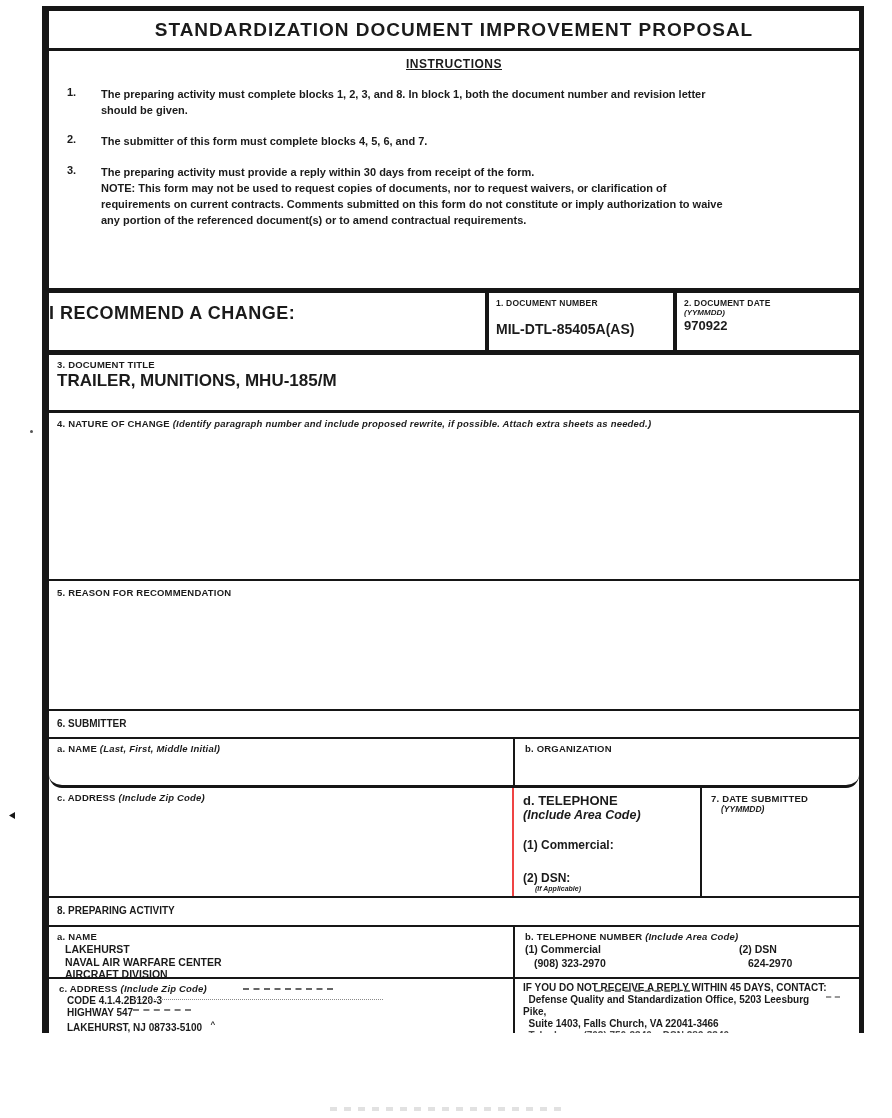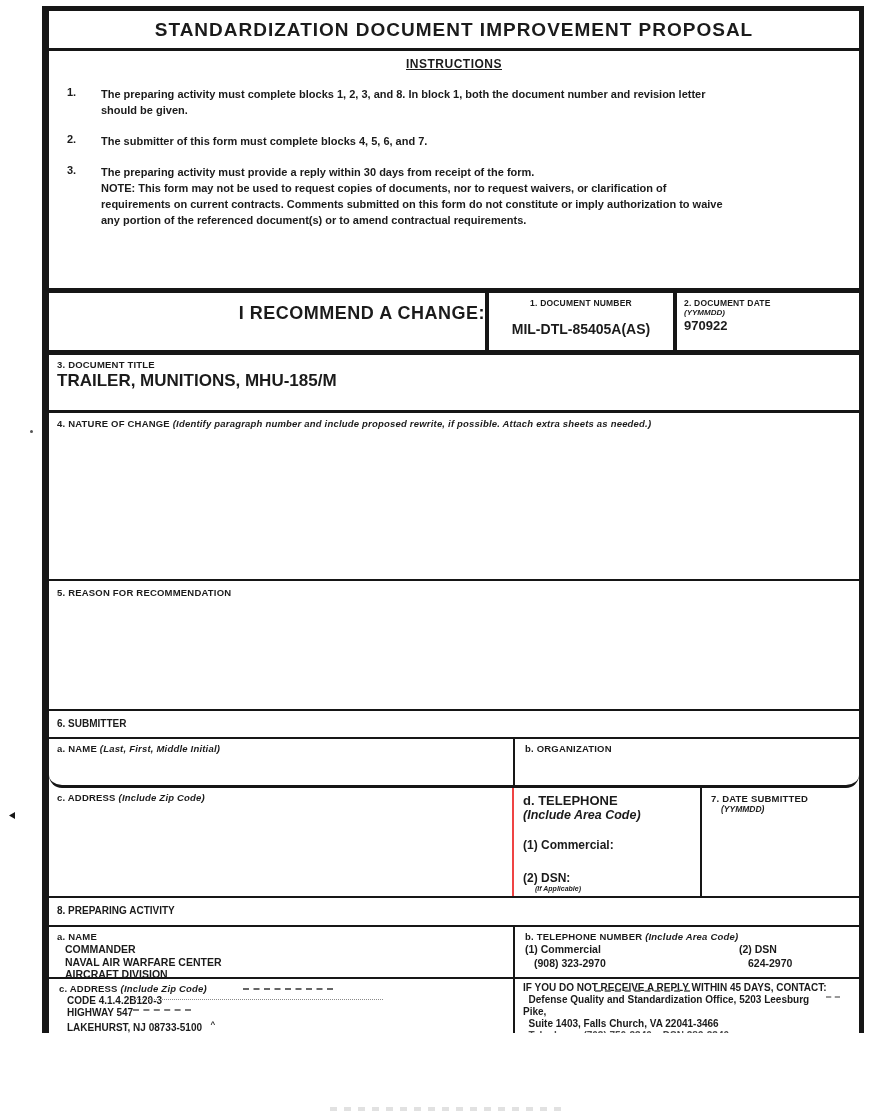--- a/index.html
+++ b/index.html
@@ -14,22 +14,22 @@
   .title-box { height:40px; border-bottom:3px solid #161616; text-align:center;
     padding-top:8px; font-size:19px; letter-spacing:1px; }
 
   .instructions { height:242px; border-bottom:5px solid #161616; padding-top:6px; }
   .instructions .heading { text-align:center; font-size:12px; text-decoration:underline; letter-spacing:0.5px; }
   .instr-item { display:flex; margin-top:15px; padding-left:18px; padding-right:22px; }
   .instr-item .num { width:34px; flex:0 0 34px; font-size:11px; }
   .instr-item .txt { flex:1; font-size:11px; line-height:16px; white-space:pre-line; }
 
   .recommend-row { height:62px; border-bottom:5px solid #161616; display:flex; }
-  .rec-cell-main { flex:1; text-align:right; padding-top:10px; font-size:18px; letter-spacing:0.5px; }
-  .rec-cell-num { width:188px; border-left:4px solid #161616; padding:5px 7px;text-align:center; }
+  .rec-cell-main { flex:1; text-align:left; padding-top:10px; font-size:18px; letter-spacing:0.5px; }
+  .rec-cell-num { width:188px; border-left:4px solid #161616; padding:5px 7px; }
   .rec-cell-date { width:186px; border-left:4px solid #161616; padding:5px 7px; }
   .lbl-sm { font-size:8.5px; letter-spacing:0.2px; }
   .lbl-hint { font-size:8px; font-style:italic; }
   .doc-num-val { font-size:14px; margin-top:13px; }
   .doc-date-val { font-size:13px; margin-top:1px; }
 
   .block3 { height:58px; border-bottom:3px solid #161616; padding:4px 0 0 8px; }
   .block3 .val { font-size:17px; margin-top:1px; }
 
   .block4 { height:168px; border-bottom:2px solid #161616; padding:5px 0 0 8px; }
@@ -169,21 +169,21 @@
         <div class="date7-hint">(YYMMDD)</div>
       </div>
     </div>
 
     <div class="band8">8.  PREPARING ACTIVITY</div>
 
     <div class="row-ab8">
       <div class="cell-a">
         <div class="lbl-med">a.  NAME</div>
         <div class="addr-lines">
-          <div>COMMANDER</div>
+          <div>LAKEHURST</div>
           <div>NAVAL AIR WARFARE CENTER</div>
           <div>AIRCRAFT DIVISION</div>
         </div>
       </div>
       <div class="cell-b">
         <div class="lbl-med"><span>b.  TELEPHONE NUMBER </span><span class="it">(Include Area Code)</span></div>
         <div class="phone-cols">
           <div class="phone-col1">(1) Commercial</div>
           <div class="phone-col2">(2) DSN</div>
         </div>

